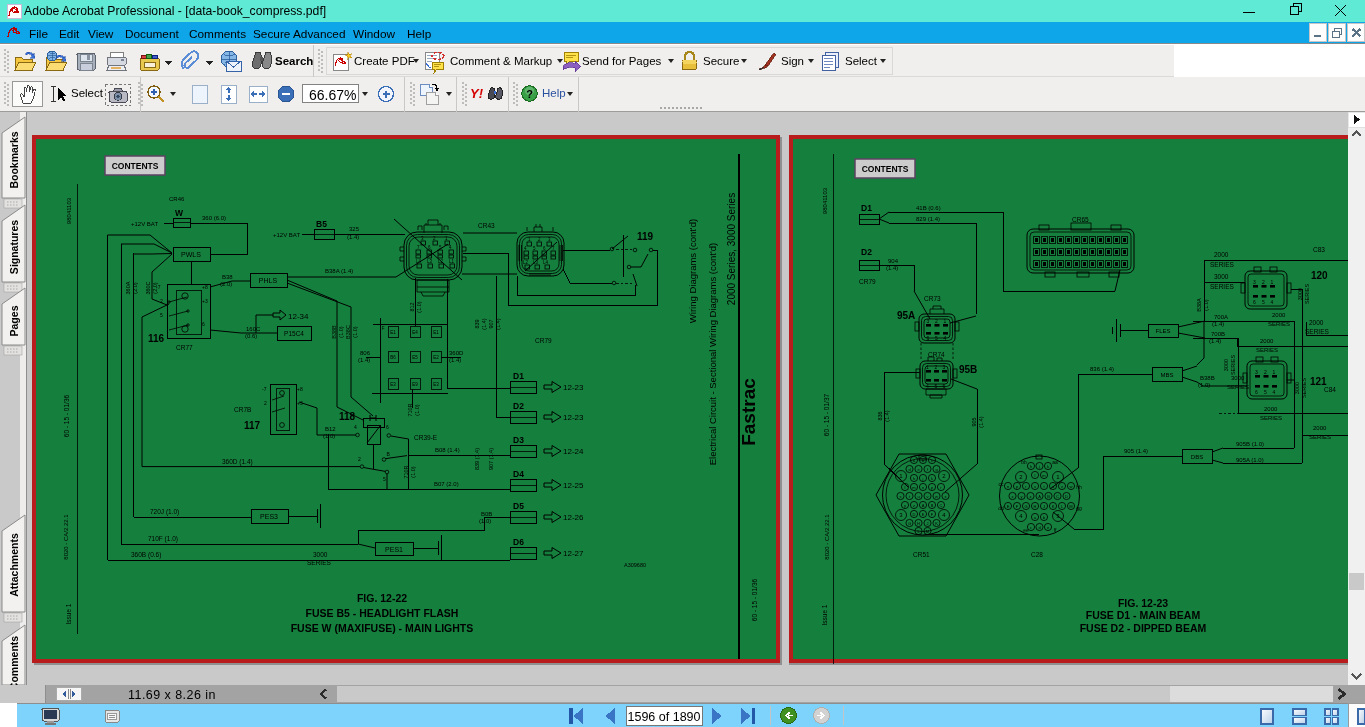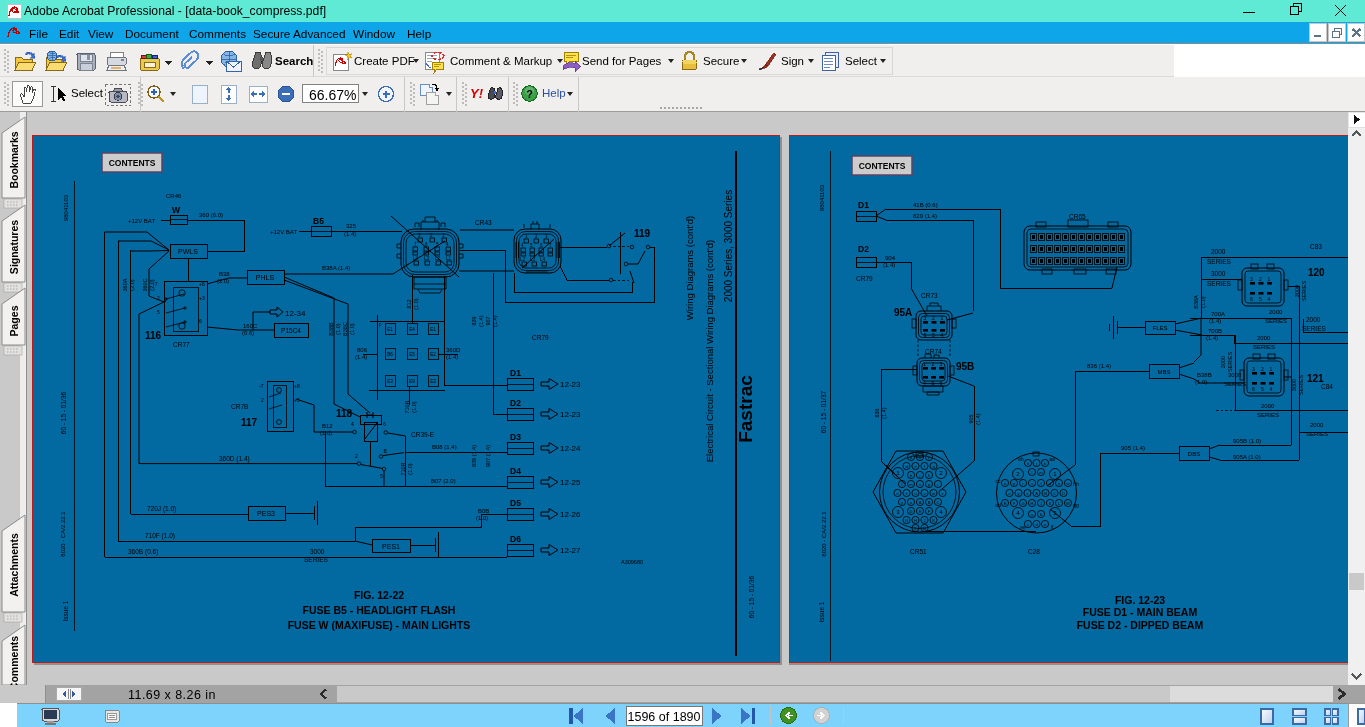--- a/index.html
+++ b/index.html
@@ -7,21 +7,21 @@
 #menubar{left:0;top:22px;width:1365px;height:22px;background:#0ea5e9;border-bottom:1px solid #8a8a8a}
 #tb1{left:0;top:45px;width:1174px;height:32px;background:#f0efed;border-bottom:1px solid #dadad8}
 #tb2{left:0;top:77px;width:1365px;height:35px;background:#f0efed;border-bottom:1px solid #9c9c9c}
 #content{left:0;top:112px;width:1365px;height:573px;background:#c9c9c9}
 #statusrow{left:0;top:685px;width:1365px;height:18px;background:#a3a3a3}
 #bottombar{left:17px;top:703px;width:1365px;height:24px;background:#7dd3fc;border-top:1px solid #8e8e8e}
 .grip{width:6px;height:24px;margin:0 2px;background-image:repeating-linear-gradient(to bottom,#bdbcba 0 2px,rgba(0,0,0,0) 2px 4px),repeating-linear-gradient(to bottom,#bdbcba 0 2px,rgba(0,0,0,0) 2px 4px);background-size:2px 100%,2px 100%;background-position:0 0,3px 2px;background-repeat:repeat-y}
 .menu-item{display:inline-block;font-size:11.8px;color:#000}
 .tbtext{font-size:11.5px;color:#000}
 .darr{display:inline-block;width:0;height:0;border-left:3.5px solid rgba(0,0,0,0);border-right:3.5px solid rgba(0,0,0,0);border-top:4px solid #222;vertical-align:middle}
-.page{position:absolute;background:#0369a1;border:1px solid #b91c1c}
+.page{position:absolute;background:#15803d;border:4px solid #b91c1c}
 svg text{font-family:"Liberation Sans",sans-serif;fill:#000}
 svg{shape-rendering:crispEdges}
 svg .sm{shape-rendering:auto}
 .w{stroke:#000;fill:none;stroke-width:1}
 .w2{stroke:#000;fill:none;stroke-width:0.8}
 .dsh{stroke:#000;fill:none;stroke-width:0.8;stroke-dasharray:2.5 2}
 .t5{font-size:5px}.t55{font-size:5.5px}.t6{font-size:6px}.t65{font-size:6.5px}.t7{font-size:7px}.t8{font-size:8px}
 .t85b{font-size:8.5px;font-weight:bold}.t10b{font-size:10px;font-weight:bold}.t105b{font-size:10.5px;font-weight:bold}
 .mid{text-anchor:middle}
 .cbtn{fill:#ccc;stroke:#5c4263;stroke-width:1.5}

